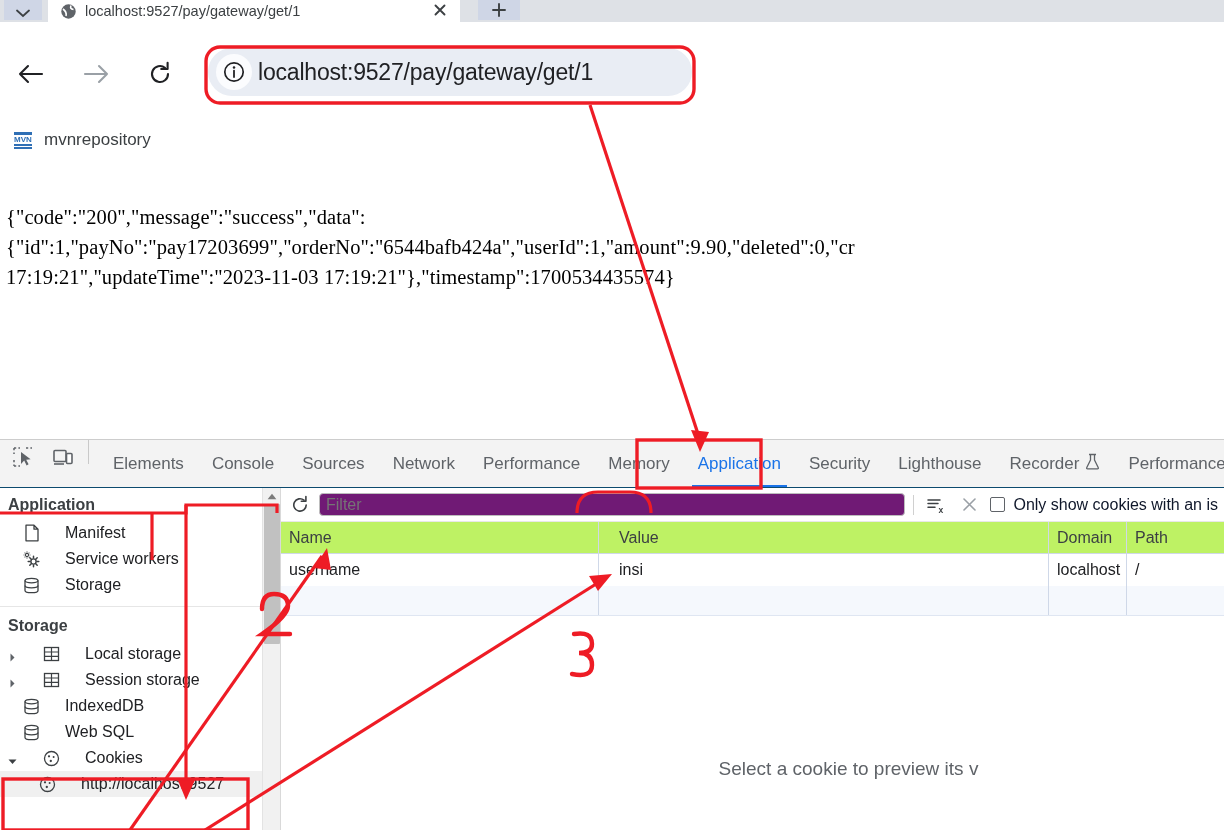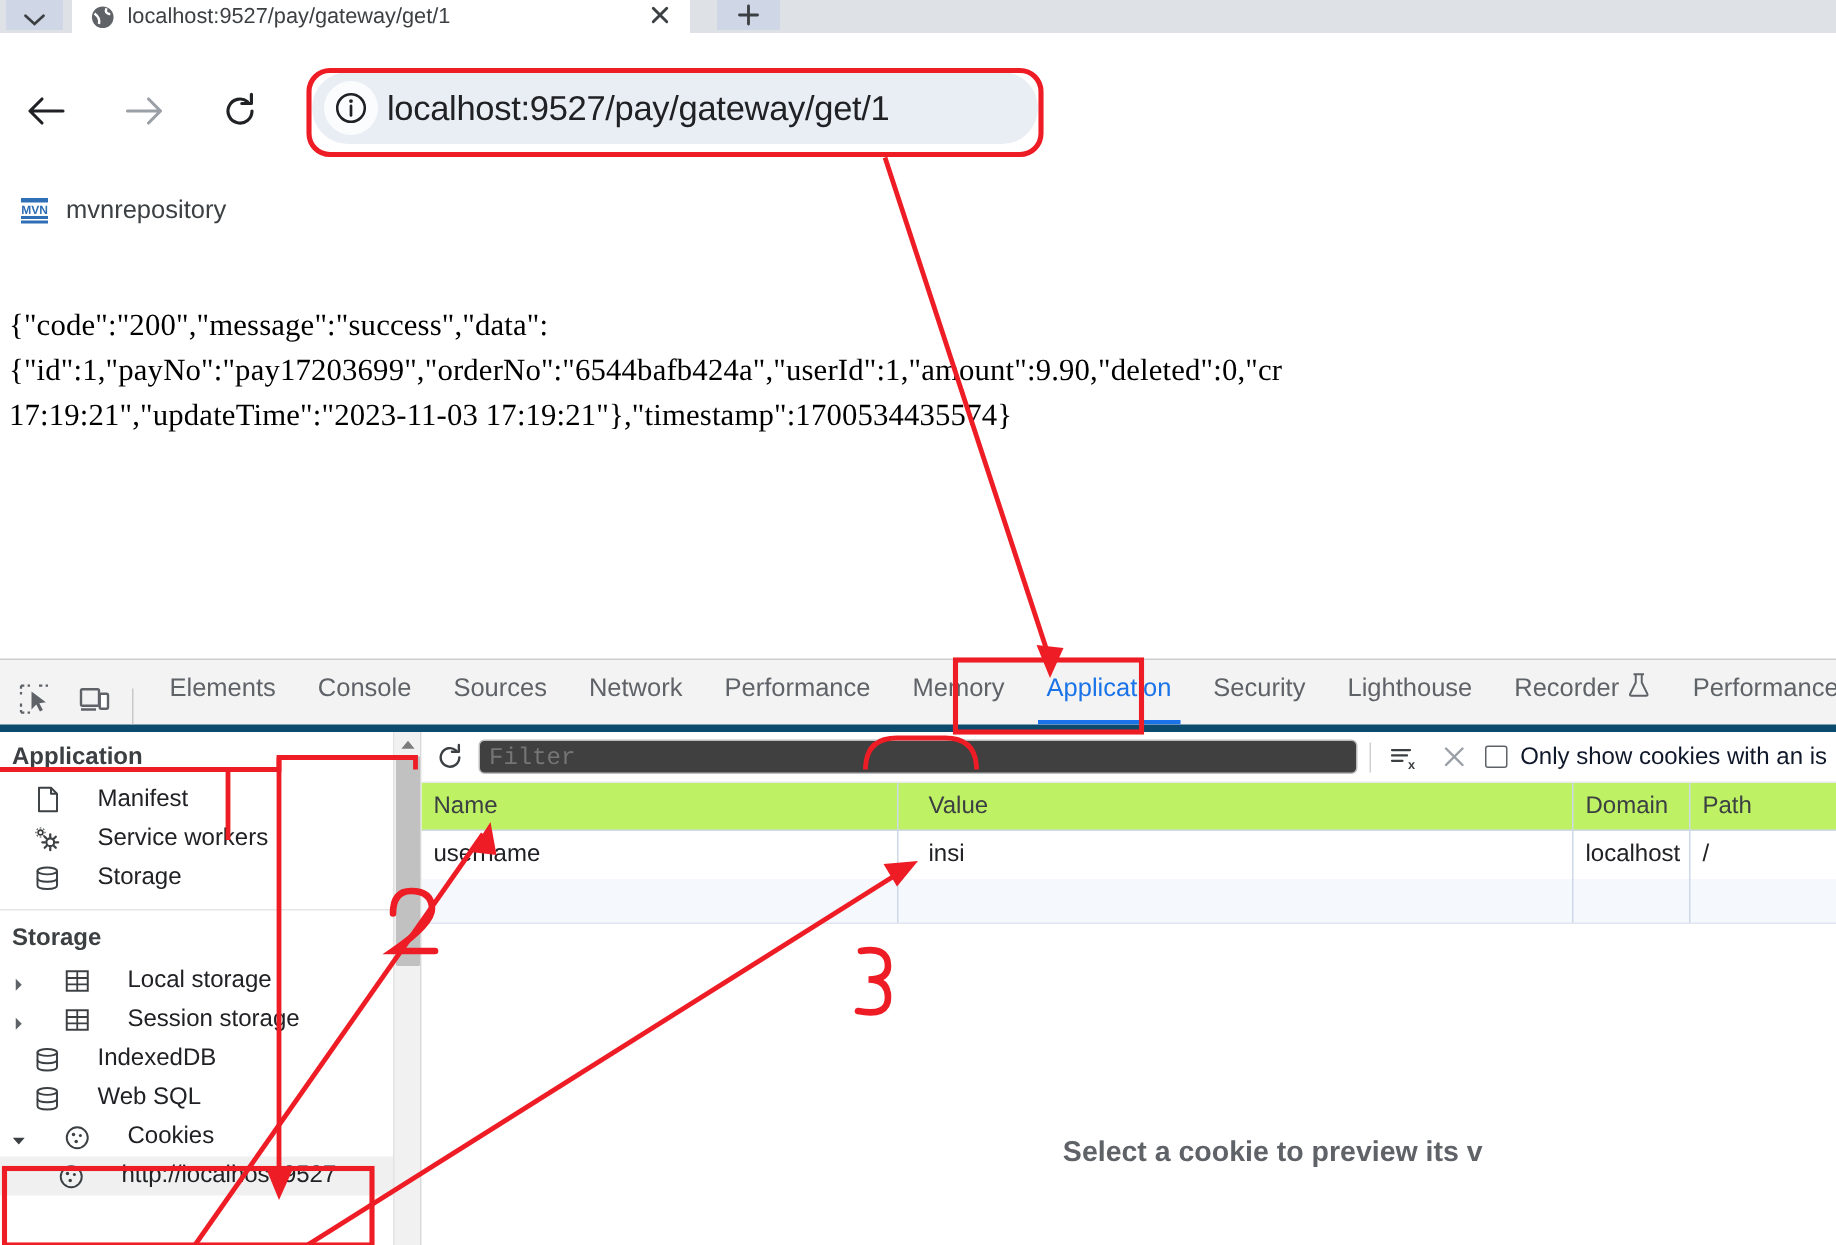--- a/index.html
+++ b/index.html
@@ -105,22 +105,22 @@
 
   
   .devtools {
     position: absolute; left: 0; top: 439px; width: 1224px; height: 391px;
     background: #ffffff;
     border-top: 1px solid #cdcdcd;
   }
   .dt-tabbar {
     position: relative; width: 1224px; height: 48px;
     background: #f3f3f3;
-    display: flex; align-items: flex-end;
-    border-bottom: 5px solid #0c4a6e;
+    display: flex; align-items: flex-start;
+    border-bottom: 1px solid #0c4a6e;
     overflow: hidden;
   }
   .dt-ico {
     width: 34px; height: 34px; margin-left: 6px;
     display: flex; align-items: center; justify-content: center;
     flex: 0 0 auto;
   }
   .dt-sep {
     width: 1px; height: 24px; background: #c9c9c9; margin: 0 10px 0 8px;
     flex: 0 0 auto;
@@ -184,24 +184,24 @@
   
   .ck-toolbar {
     display: flex; align-items: center; height: 34px;
     padding: 0 6px 0 8px; gap: 8px; background: #ffffff;
     border-bottom: 1px solid #e8e8e8;
   }
   .ck-refresh { width: 22px; height: 22px; display:flex;align-items:center;justify-content:center; flex:0 0 auto;}
   .ck-filter {
     flex: 1 1 auto; height: 23px;
     border: 1px solid #bdbdbd; border-radius: 4px;
-    background: #404040;
+    background: #701a75;
     font-size: 16px; color: #9aa0a6;
     padding: 0 6px; line-height: 21px;
-    font-family: Liberation Mono, monospace;
+    font-family: Liberation Sans, sans-serif;
   }
   .ck-vsep { width: 1px; height: 20px; background: #d0d0d0; flex:0 0 auto;}
   .ck-ibtn { width: 26px; height: 24px; display:flex;align-items:center;justify-content:center; flex:0 0 auto;}
   .ck-check { width: 15px; height: 15px; border: 1.6px solid #5f6368; border-radius: 2px; flex:0 0 auto; }
   .ck-checklabel { font-size: 16px; color: #0f172a; white-space: nowrap; }
 
   
   .ck-table { width: 100%; }
   .ck-row { display: flex; height: 32px; align-items: center; }
   .ck-head {
@@ -218,21 +218,21 @@
   }
   .ck-cell.indent { }
   .col-name   { width: 318px; flex: 0 0 auto; }
   .col-value  { width: 438px; flex: 0 0 auto; margin-left: 12px; }
   .col-domain { width: 78px; flex: 0 0 auto; }
   .col-path   { flex: 1 1 auto; border-right: none; }
 
   .ck-preview {
     position: absolute; left: 12px; right: 0; top: 270px;
     text-align: center;
-    font-size: 19px; font-weight: 700; color: #5f6368;
+    font-size: 19px; font-weight: 400; color: #5f6368;
     white-space: nowrap; overflow: hidden;
     padding-left: 180px;
   }
 
   
   .annot {
     position: absolute; left: 0; top: 0; width: 1224px; height: 830px;
     pointer-events: none;
   }
 </style>

